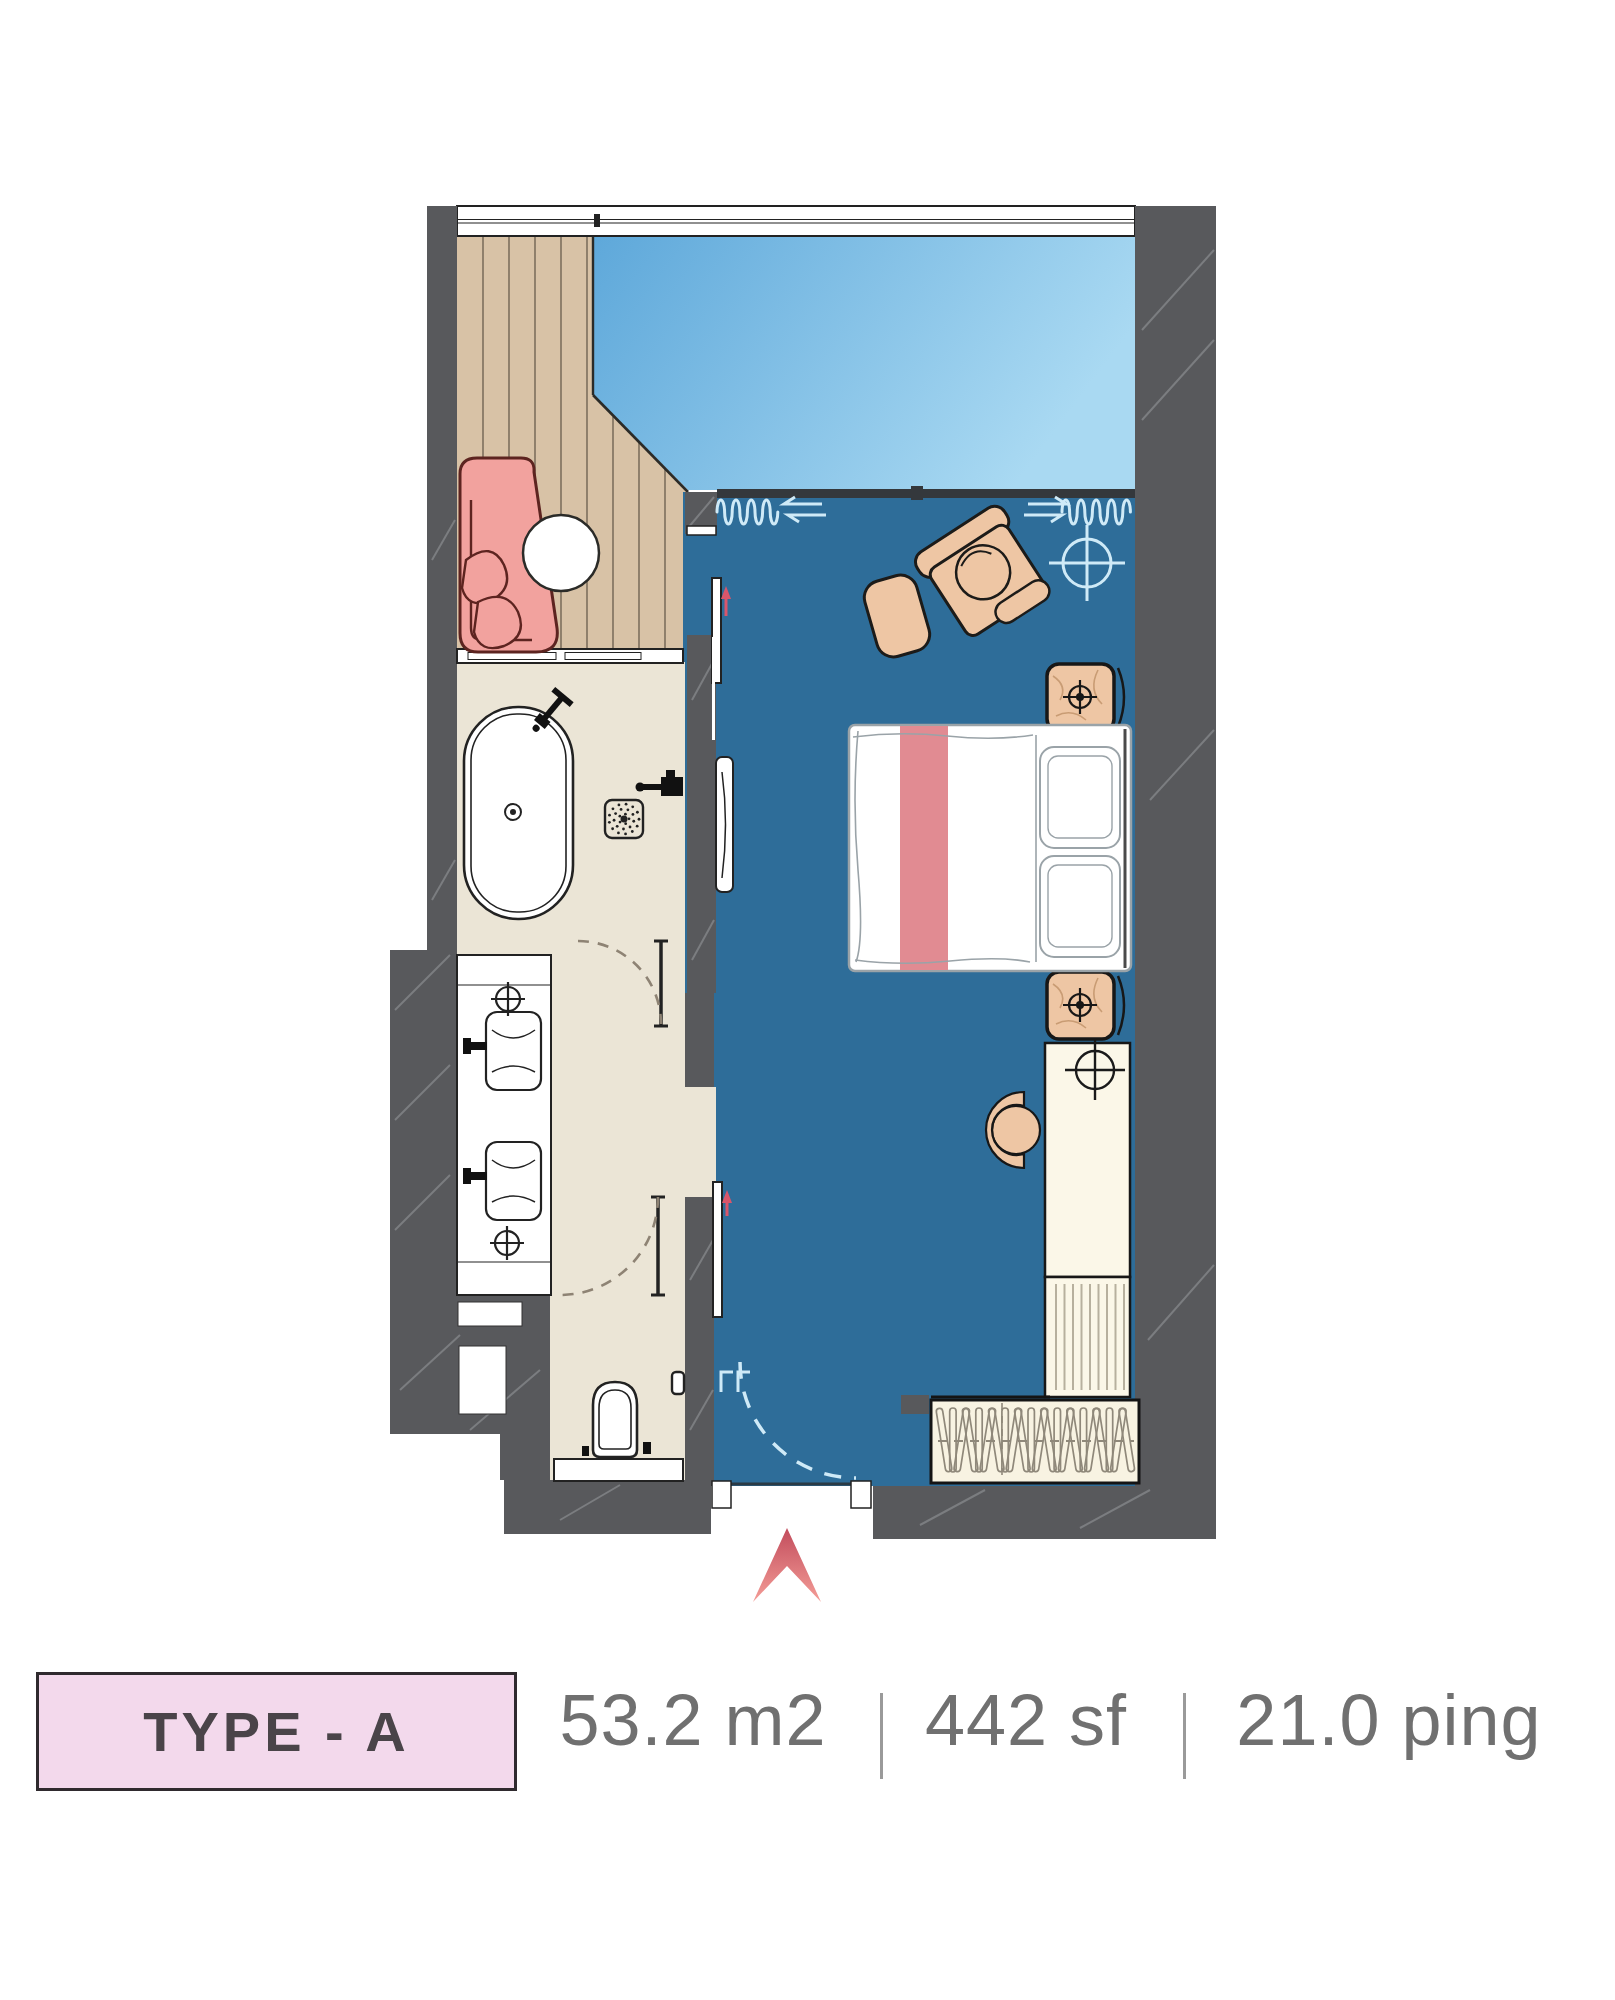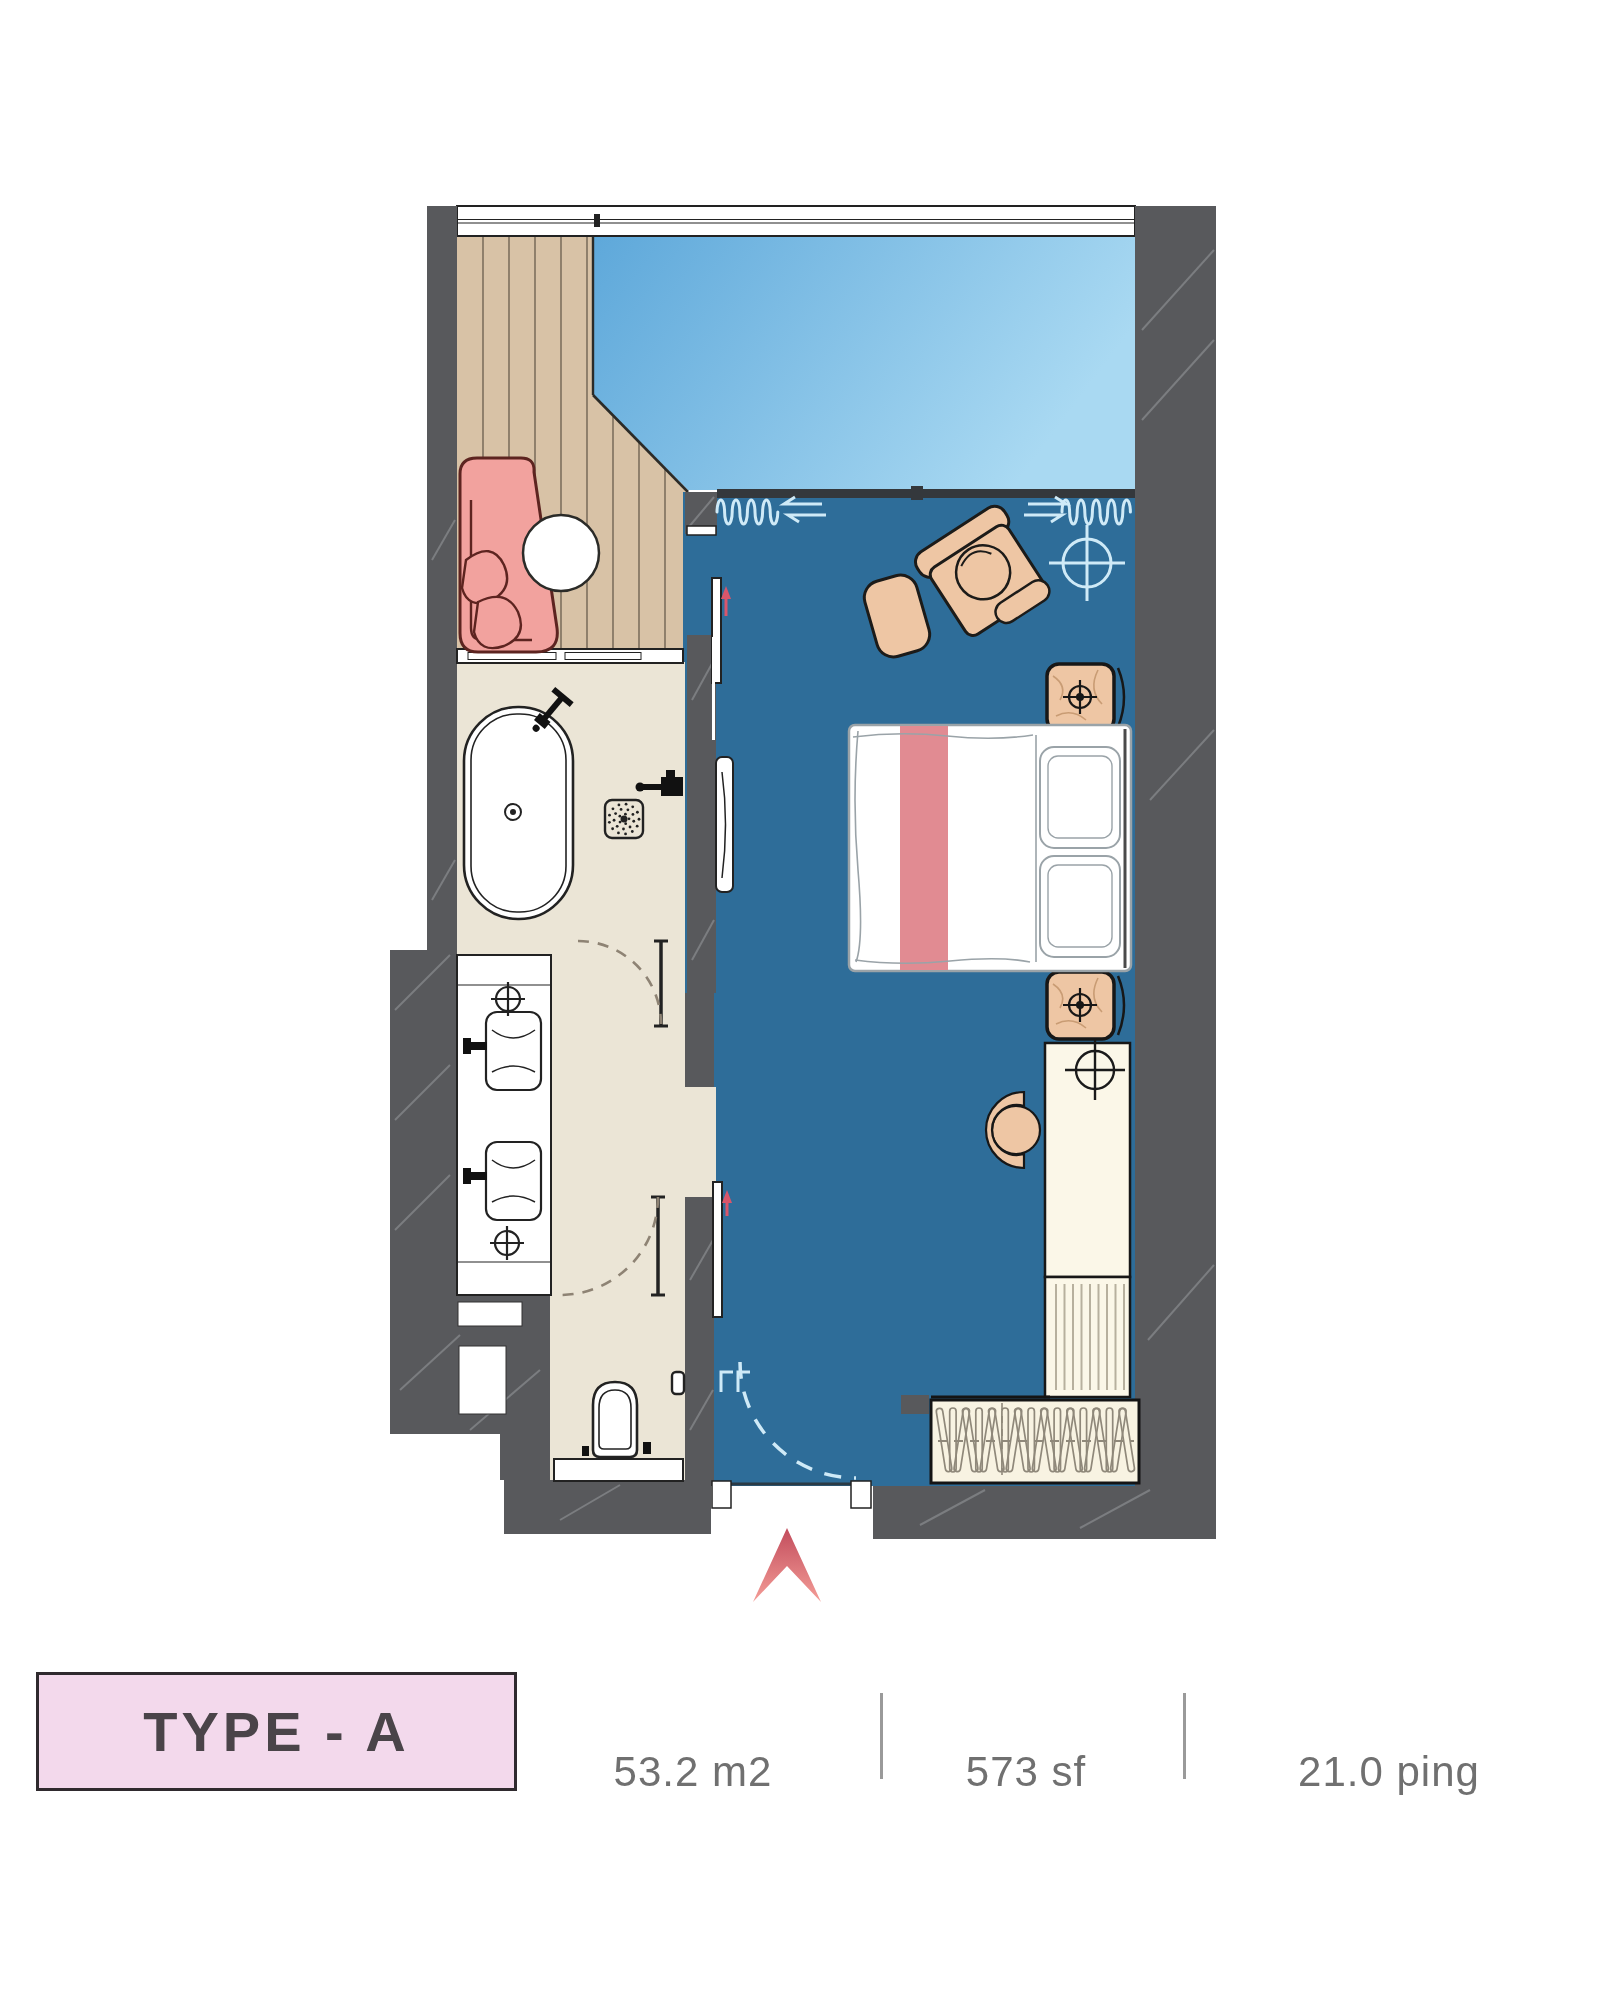--- a/index.html
+++ b/index.html
@@ -20,22 +20,22 @@
   .label-bar{position:absolute;left:0;top:0;width:1615px;height:2000px;pointer-events:none;}
   .type-badge{
     position:absolute;left:36px;top:1672px;width:481px;height:119px;
     background:var(--labelPink);border:3px solid #2f2a2e;box-sizing:border-box;
     display:flex;align-items:center;justify-content:center;
   }
   .type-badge span{
     font-size:56px;font-weight:700;letter-spacing:4px;color:var(--labelText);
   }
   .metric{
-    position:absolute;top:1712px;height:119px;display:flex;align-items:center;
-    transform:translateX(-50%);font-size:42px;color:var(--metaText);letter-spacing:1px;
+    position:absolute;top:1660px;height:119px;display:flex;align-items:center;
+    transform:translateX(-50%);font-size:72px;color:var(--metaText);letter-spacing:1px;
     white-space:nowrap;
   }
   .m-m2{left:693px;} .m-sf{left:1026px;} .m-ping{left:1389px;}
   .vline{
     position:absolute;top:1693px;width:3px;height:86px;background:#9a9a9a;
   }
   .v1{left:880px;} .v2{left:1183px;}
 </style>
 </head>
 <body>
@@ -400,16 +400,16 @@
 
   <path d="M787 1528 L821 1602 L787 1566 L753 1602 Z" fill="url(#northGrad)"></path>
 </svg>
 
 <div class="label-bar">
   <div class="type-badge">
     <span>TYPE - A</span>
   </div>
   <span class="metric m-m2">53.2 m2</span>
   <div class="vline v1"></div>
-  <span class="metric m-sf">573 sf</span>
+  <span class="metric m-sf">442 sf</span>
   <div class="vline v2"></div>
   <span class="metric m-ping">21.0 ping</span>
 </div>
 
 </body></html>

